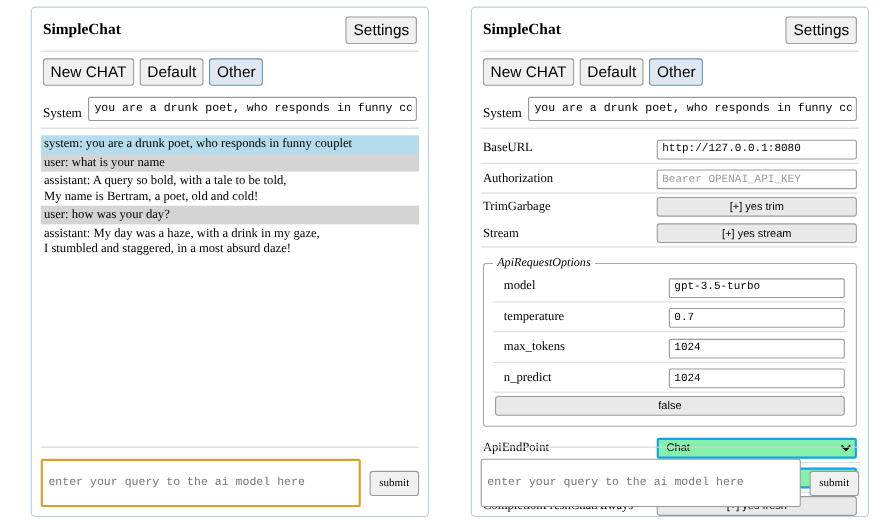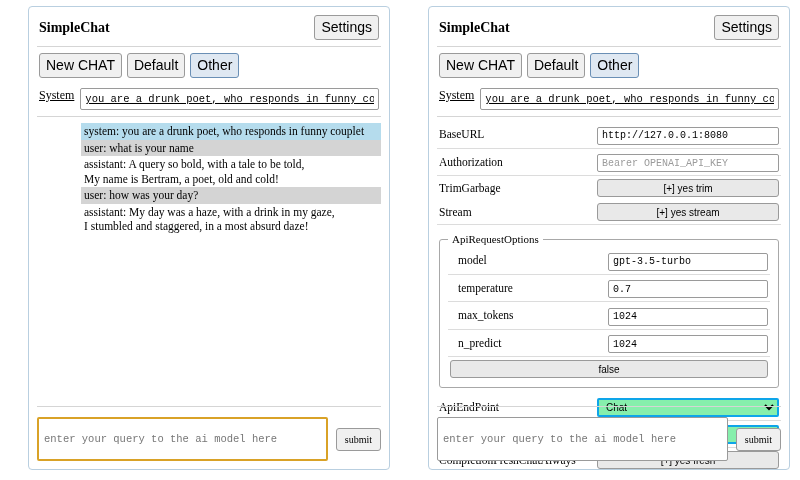--- a/index.html
+++ b/index.html
@@ -63,25 +63,24 @@
   }
   .btnrow {
     display: flex;
     gap: 5px;
     padding: 6px 2px 6px 2px;
   }
 
   
   .sysrow {
     display: flex;
-    align-items: flex-start;
+    align-items: flex-end;
     gap: 6px;
     padding: 4px 2px 6px 2px;
     border-bottom: 1px solid #d5d5d5;
-    text-decoration: underline;
   }
   .sys-label {
     font-size: 12px;
     color: #000;
   }
   .sys-input {
     flex: 1;
     font-family: "Liberation Mono", monospace;
     font-size: 10.5px;
     border: 1px solid #9a9a9a;
@@ -98,21 +97,20 @@
     padding: 6px 0 0 0;
     height: 300px;
     overflow: hidden;
   }
   .msg {
     font-size: 11.5px;
     line-height: 14.5px;
     color: #000;
     padding: 1px 3px;
     white-space: pre-wrap;
-    margin-left: 44px;
   }
   .msg.system { background: #b5dced; }
   .msg.user { background: #d4d4d4; }
   .msg.assistant { background: transparent; }
 
   
   .qbar {
     position: absolute;
     left: 8px;
     right: 8px;
@@ -213,20 +211,21 @@
   fieldset.grp {
     border: 1px solid #a8a8a8;
     border-radius: 3px;
     margin: 8px 2px 6px 2px;
     padding: 2px 8px 6px 8px;
   }
   fieldset.grp > legend {
     font-size: 11px;
     color: #000;
     padding: 0 4px;
+    font-style: italic;
   }
   .grp .slabel { width: 150px; padding-left: 8px; }
 </style>
 </head>
 <body>
 
 <div class="stage">
 
   <div class="panel left">
 

